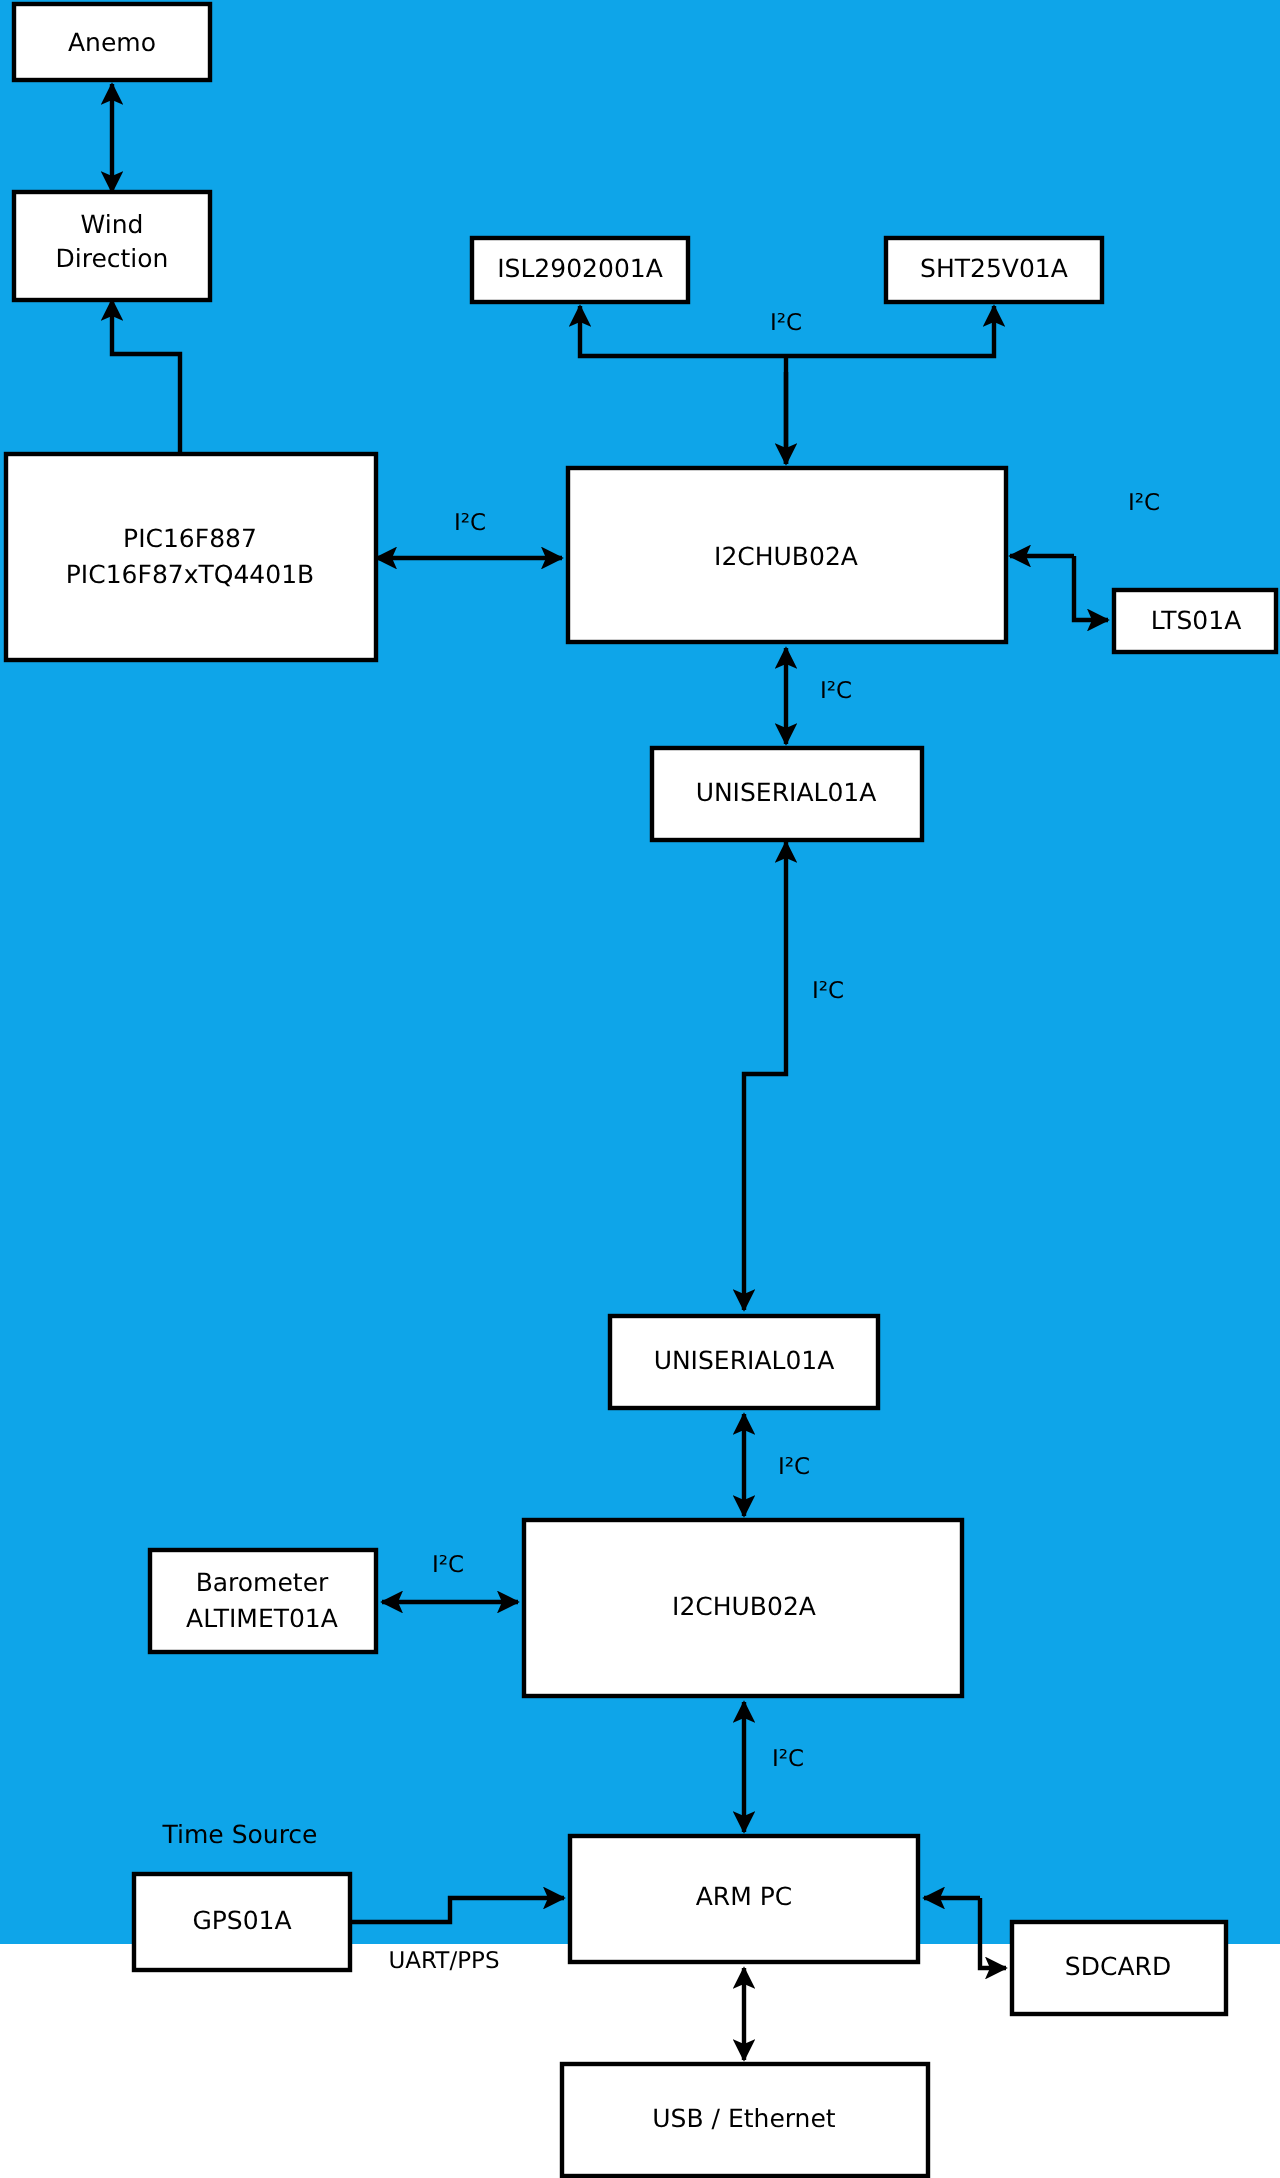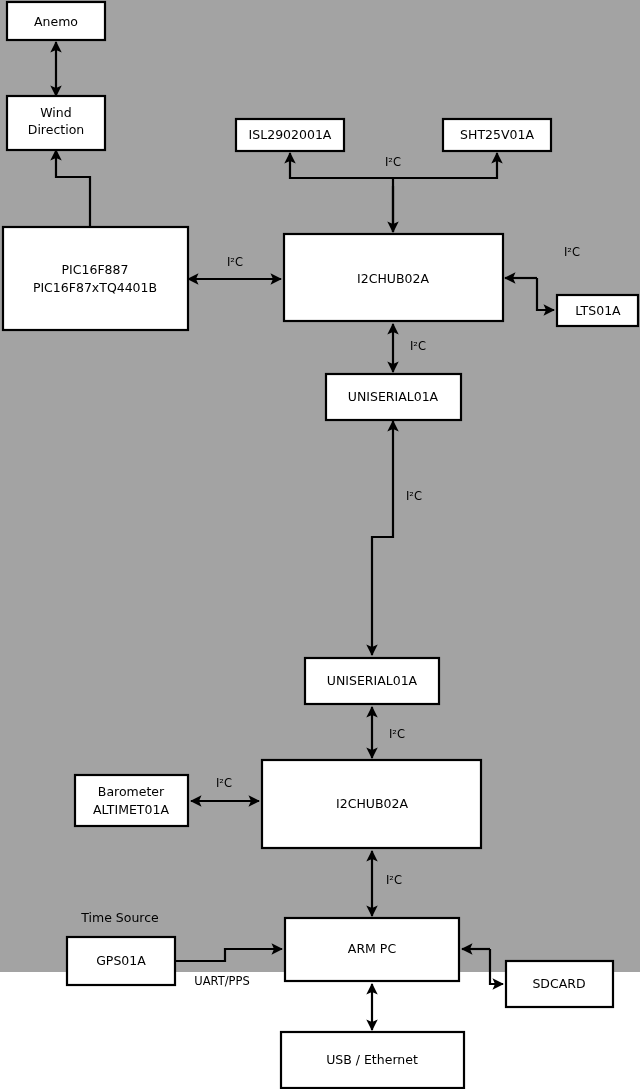--- a/index.html
+++ b/index.html
@@ -10,21 +10,21 @@
   body {
     width: 640px;
     height: 1089px;
     font-family: "DejaVu Sans", sans-serif;
     overflow: hidden;
   }
   #diagram-root {
     position: relative;
     width: 640px;
     height: 972px;
-    background: #a3a3a3;
+    background: #0ea5e9;
   }
   svg.canvas {
     position: absolute;
     top: 0;
     left: 0;
     width: 640px;
     height: 1089px;
   }
   .node-box {
     fill: #ffffff;

